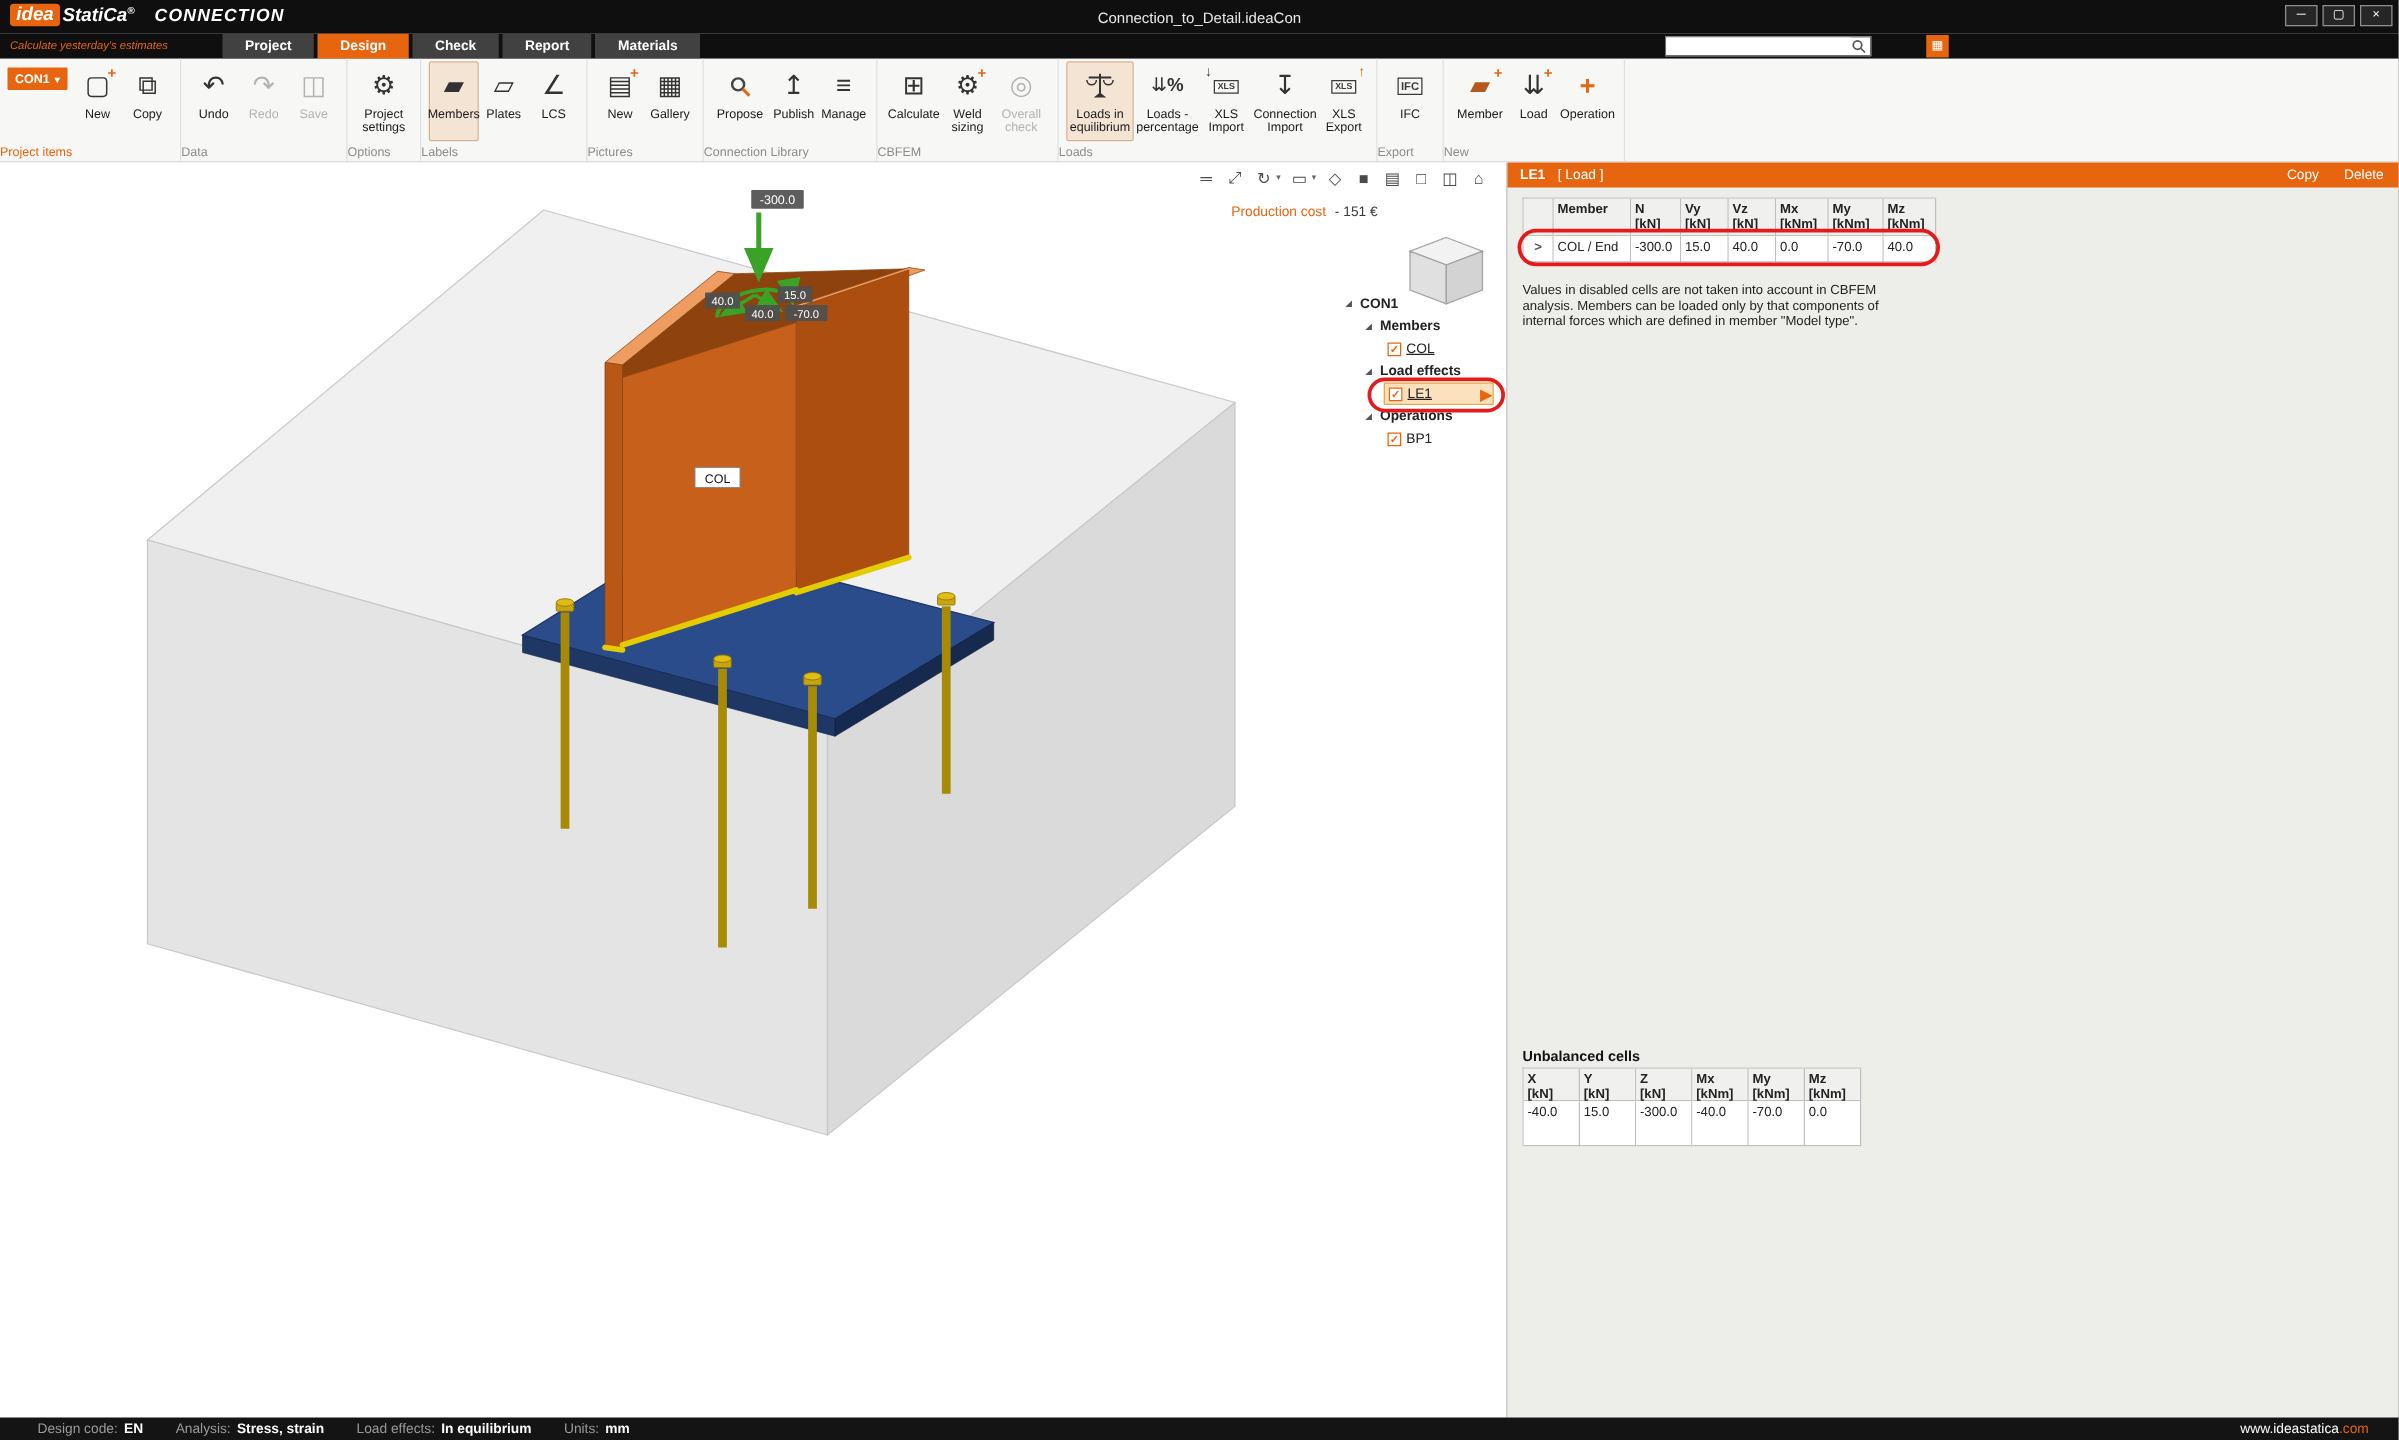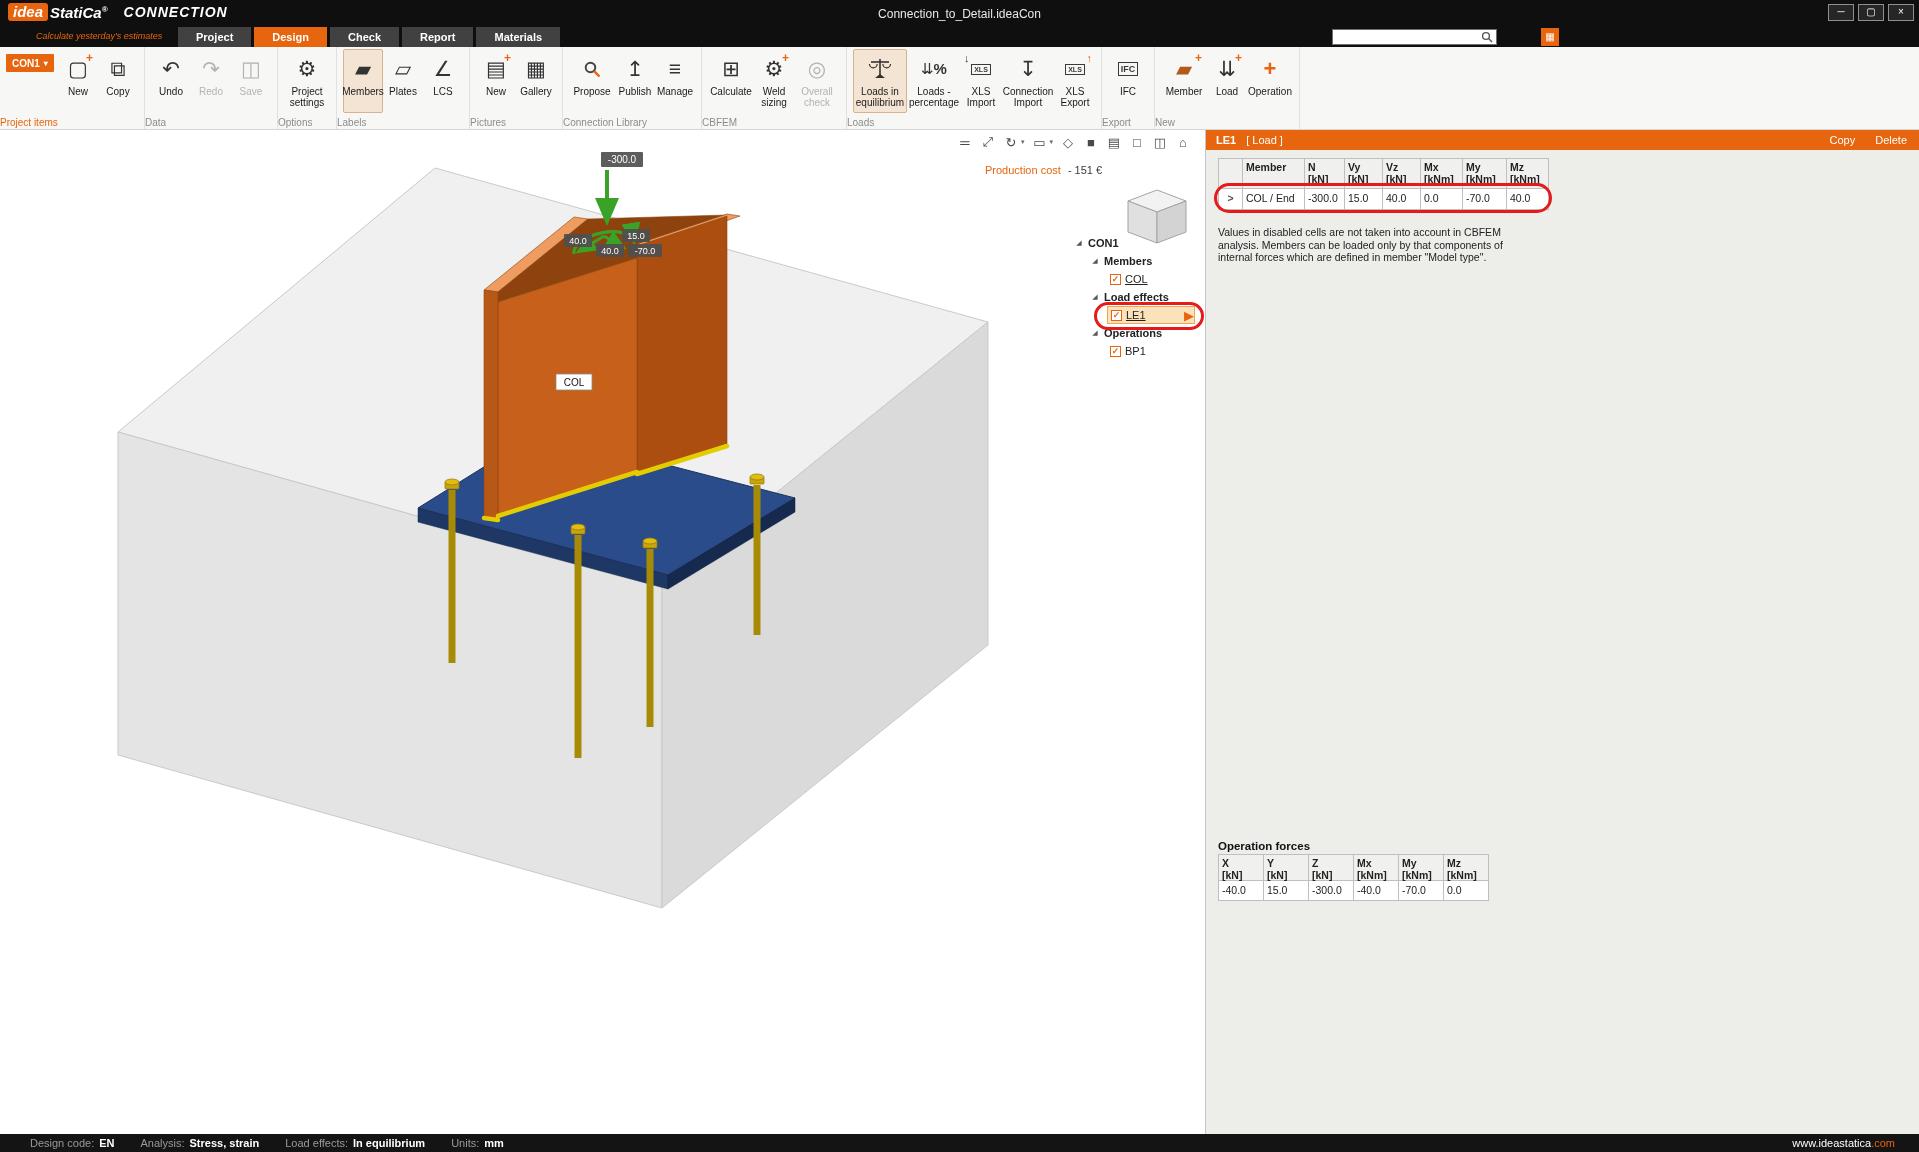--- a/index.html
+++ b/index.html
@@ -13,21 +13,21 @@
   .brand-box { background:#E8650F; color:#fff; font-style:italic; font-weight:bold; font-size:15px; padding:0 5px 1px 5px; border-radius:3px; }
   .brand-name { color:#fff; font-weight:bold; font-style:italic; font-size:15px; margin-left:2px; }
   .brand-reg { color:#fff; font-size:8px; vertical-align:super; }
   .product { color:#fff; font-weight:bold; font-style:italic; font-size:14px; letter-spacing:1px; margin-left:16px; }
   .doc-title { position:absolute; left:0; right:0; top:7px; text-align:center; font-size:12px; color:#E8E8E8; pointer-events:none; }
   .winctl { position:absolute; right:5px; top:4px; display:flex; gap:4px; }
   .winbtn { width:26px; height:17px; border:1px solid #8F8F8F; background:#262626; color:#fff; font-size:10px; line-height:14px; text-align:center; cursor:pointer; }
 
   
   .tabrow { position:absolute; left:0; top:27px; width:100%; height:20px; background:#0F0F0F; }
-  .tagline { position:absolute; left:8px; top:4px; color:#E8650F; font-size:9px; font-style:italic;margin-left:28px; }
+  .tagline { position:absolute; left:8px; top:4px; color:#E8650F; font-size:9px; font-style:italic; }
   .tabs { position:absolute; left:178px; top:0; height:20px; display:flex; gap:3px;justify-content:center; }
   .tab { padding:0 18px; height:20px; display:flex; align-items:center; background:#414141; color:#fff; font-size:11px; font-weight:bold; cursor:pointer; }
   .tab.active { background:#E8650F; }
   .searchbox { position:absolute; left:1332px; top:2px; width:165px; height:16px; background:#fff; border:1px solid #6F6F6F; display:flex; align-items:center; padding-right:3px; }
   .searchbox input { flex:1; border:0; outline:0; height:100%; font-size:10px; padding:0 4px; font-family:"Liberation Sans",sans-serif; }
   .applauncher { position:absolute; left:1541px; top:1px; width:18px; height:18px; background:#E8650F; color:#fff; font-size:10px; line-height:18px; text-align:center; cursor:pointer; }
 
   
   .ribbon { position:absolute; left:0; top:47px; width:100%; height:83px; background:#F7F7F6; border-bottom:1px solid #D5D5D5; display:flex; }
   .rgroup { position:relative; border-right:1px solid #E1E1E1; padding:2px 6px 14px 6px; display:flex; align-items:flex-start; }
@@ -88,21 +88,21 @@
   .hcell div { line-height:12px; }
   .dcell { background:#fff; border-right:1px solid #BFBFBF; border-bottom:1px solid #BFBFBF; height:21px; padding:3px 3px; color:#222; }
   .dcell.exp { text-align:center; color:#555; font-weight:bold; cursor:pointer; }
   .oval-row { left:8px; top:53px; width:338px; height:30px; }
 
   .pnote { position:absolute; left:12px; top:96px; width:302px; font-size:10.5px; line-height:12.5px; color:#222; }
 
   .unb-title { position:absolute; left:12px; top:710px; font-size:11.5px; font-weight:bold; color:#111; }
   .unbtable { position:absolute; left:12px; top:724px; display:grid; grid-template-columns:repeat(6,45px); font-size:10.5px; border-left:1px solid #BFBFBF; border-top:1px solid #BFBFBF; background:#fff; }
   .unbtable .hcell { height:26px; }
-  .unbtable .dcell { height:20px; }
+  .unbtable .dcell { height:36px; }
 
   
   .statusbar { position:absolute; left:0; top:1134px; width:100%; height:18px; background:#141414; display:flex; align-items:center; gap:26px; padding-left:30px; font-size:11px; }
   .sbitem .l { color:#9A9A9A; }
   .sbitem .v { color:#fff; font-weight:bold; margin-left:5px; }
   .sbsite { margin-left:auto; margin-right:24px; color:#fff; cursor:pointer; }
   .sbsite .tld { color:#E8650F; }
 </style>
 </head>
 <body>
@@ -562,21 +562,21 @@
         <div class="dcell">40.0</div>
         <div class="dcell">0.0</div>
         <div class="dcell">-70.0</div>
         <div class="dcell">40.0</div>
       </div>
 
       <div class="oval oval-row"></div>
 
       <div class="pnote">Values in disabled cells are not taken into account in CBFEM analysis. Members can be loaded only by that components of internal forces which are defined in member "Model type".</div>
 
-      <div class="unb-title">Operation forces</div>
+      <div class="unb-title">Unbalanced cells</div>
       <div class="unbtable">
         <div class="hcell">
             <div>X</div>
             <div>[kN]</div>
           </div>
         <div class="hcell">
             <div>Y</div>
             <div>[kN]</div>
           </div>
         <div class="hcell">

